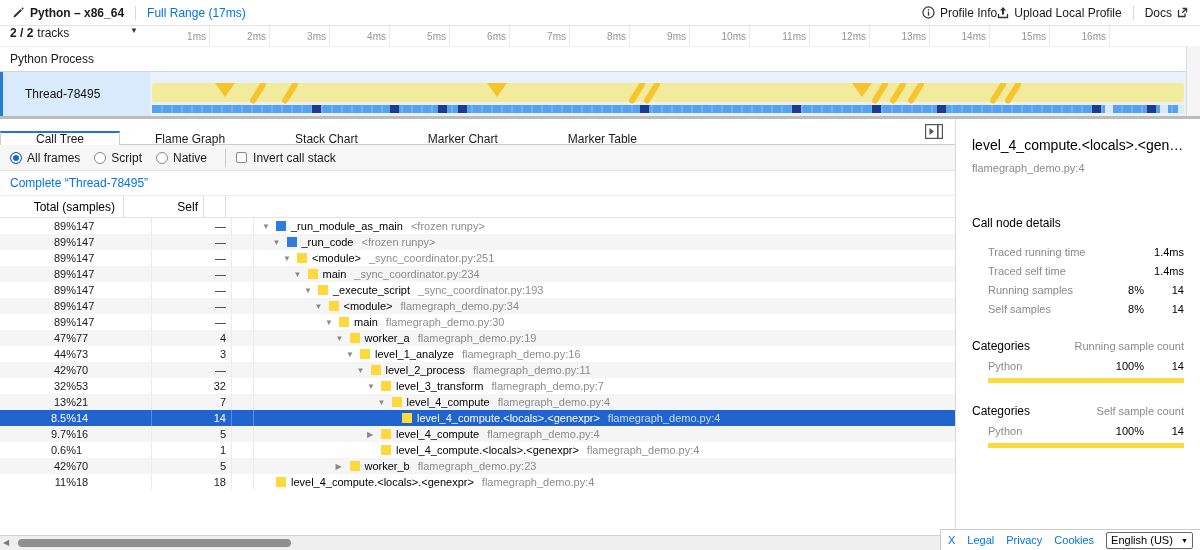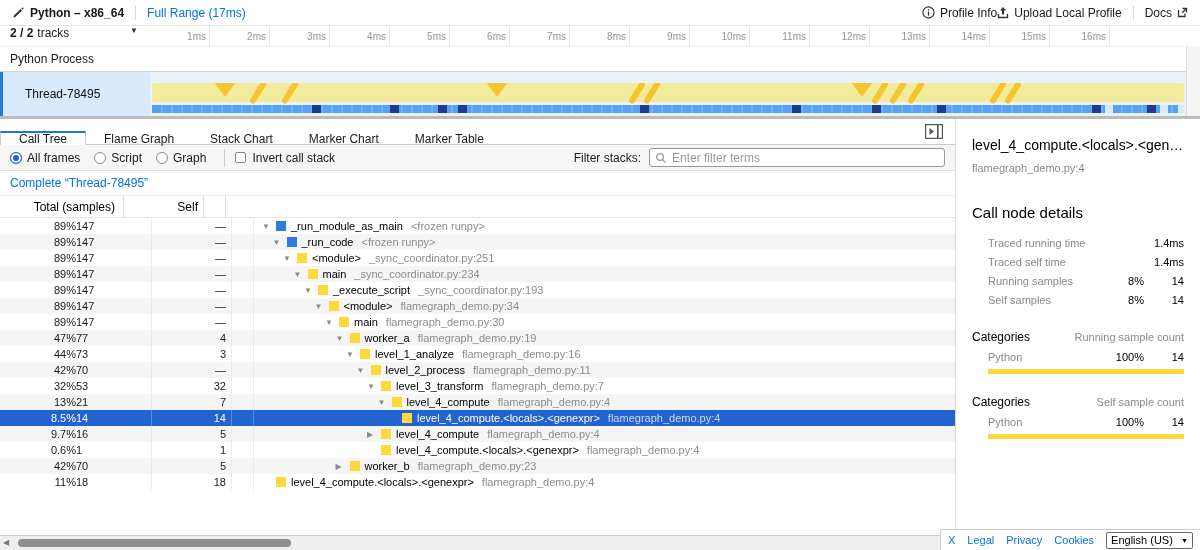--- a/index.html
+++ b/index.html
@@ -30,21 +30,21 @@
   .track-svg { position:absolute; left:2px; top:11px; }
   .gutter { position:absolute; left:1186px; top:46px; width:14px; height:70px; background:#f5f5f5; border-left:1px solid #ddd; }
   .section-divider { position:absolute; top:116px; left:0; width:1200px; height:3px; background:#bcbcbc; }
 
   
   .main-left { position:absolute; top:119px; left:0; width:955px; height:416px; background:#fff; }
   .sidebar { position:absolute; top:119px; left:955px; width:245px; height:431px; background:#fff; border-left:1px solid #d8d8d8; padding:18px 16px 0 16px; }
 
   
   .tabbar { height:26px; border-bottom:1px solid #ccc; display:flex; position:relative; background:#fff; }
-  .tab { padding:0 18px; display:flex; align-items:center; font-size:12px; color:#1a1a1a; border-top:2px solid transparent; cursor:pointer;margin-top:12px; }
+  .tab { padding:0 35px; display:flex; align-items:center; font-size:12px; color:#1a1a1a; border-top:2px solid transparent; cursor:pointer;margin-top:12px; }
   .tab.selected { border-top:2px solid #2074d8; border-left:1px solid #ccc; border-right:1px solid #ccc; margin-bottom:-1px; background:#fff; }
   .panel-toggle { position:absolute; right:12px; top:5px; width:18px; height:15px; cursor:pointer; }
 
   
   .controls { height:26px; background:#f6f6f6; border-bottom:1px solid #e0e0e0; display:flex; align-items:center; font-size:12px; padding:0 10px; }
   .ctrl-item { display:flex; align-items:center; margin-right:14px; cursor:pointer; }
   .radio { width:12px; height:12px; border-radius:50%; border:1px solid #8a8a8a; background:#fff; margin-right:5px; flex-shrink:0; }
   .radio.checked { border:1px solid #1f66cc; background:#1f66cc; box-shadow:inset 0 0 0 2px #fff; }
   .vdiv { width:1px; height:18px; background:#ccc; margin:0 10px 0 4px; }
   .checkbox { width:11px; height:11px; border:1px solid #8a8a8a; background:#fff; border-radius:2px; margin-right:6px; flex-shrink:0; }
@@ -74,21 +74,21 @@
   .cat-square { width:10px; height:10px; margin-right:5px; flex-shrink:0; }
   .fname { color:#000; margin-right:8px; white-space:nowrap; }
   .ffile { color:#8c8c8c; white-space:nowrap; }
   .trow.selected .fname, .trow.selected .c-total, .trow.selected .c-self, .trow.selected .twisty { color:#fff; }
   .trow.selected .ffile { color:#c9dcf6; }
   .trow.selected .c-total, .trow.selected .c-self, .trow.selected .c-gap { border-right-color:rgba(255,255,255,0.25); }
 
   
   .sb-title { font-size:14px; color:#000; white-space:nowrap; overflow:hidden; text-overflow:ellipsis; }
   .sb-file { font-size:11px; color:#8a8a8a; margin-top:9px; }
-  .sb-section-title { font-size:15px; color:#000; margin-top:30px; }
+  .sb-section-title { font-size:12px; color:#000; margin-top:42px; }
   .sb-details { margin-top:12px; }
   .sb-drow { display:flex; height:19px; align-items:center; font-size:11px; }
   .sb-drow .lbl { flex:1; color:#8a8a8a; padding-left:16px; }
   .sb-pct { width:42px; text-align:right; color:#000; }
   .sb-val { width:40px; text-align:right; color:#000; }
   .sb-cat { margin-top:21px; }
   .sb-cat-head { display:flex; justify-content:space-between; align-items:baseline; }
   .sb-cat-head .t { color:#000; font-size:12px; }
   .sb-cat-head .h { color:#8a8a8a; font-size:11px; }
   .sb-cat-row { display:flex; align-items:center; height:19px; font-size:11px; margin-top:3px; }
@@ -332,36 +332,26 @@
     <div class="ctrl-item">
       <span class="radio checked"></span>
       <span>All frames</span>
     </div>
     <div class="ctrl-item">
       <span class="radio"></span>
       <span>Script</span>
     </div>
     <div class="ctrl-item">
       <span class="radio"></span>
-      <span>Graph</span>
+      <span>Native</span>
     </div>
     <div class="vdiv"></div>
     <div class="ctrl-item">
       <span class="checkbox"></span>
       <span>Invert call stack</span>
-    </div>
-    <div class="filter-wrap">
-      <span>Filter stacks:</span>
-      <div class="filter-input">
-        <svg width="12" height="12" viewBox="0 0 12 12">
-            <circle cx="5" cy="5" r="3.4" fill="none" stroke="#999" stroke-width="1.3"></circle>
-            <line x1="7.6" y1="7.6" x2="10.6" y2="10.6" stroke="#999" stroke-width="1.3"></line>
-          </svg>
-        <input type="text" placeholder="Enter filter terms" style="">
-      </div>
     </div>
   </div>
 
   <div class="health">
     <span class="link">Complete “Thread-78495”</span>
   </div>
 
   <div class="thead">
     <div class="h-total">Total (samples)</div>
     <div class="h-self">Self</div>

